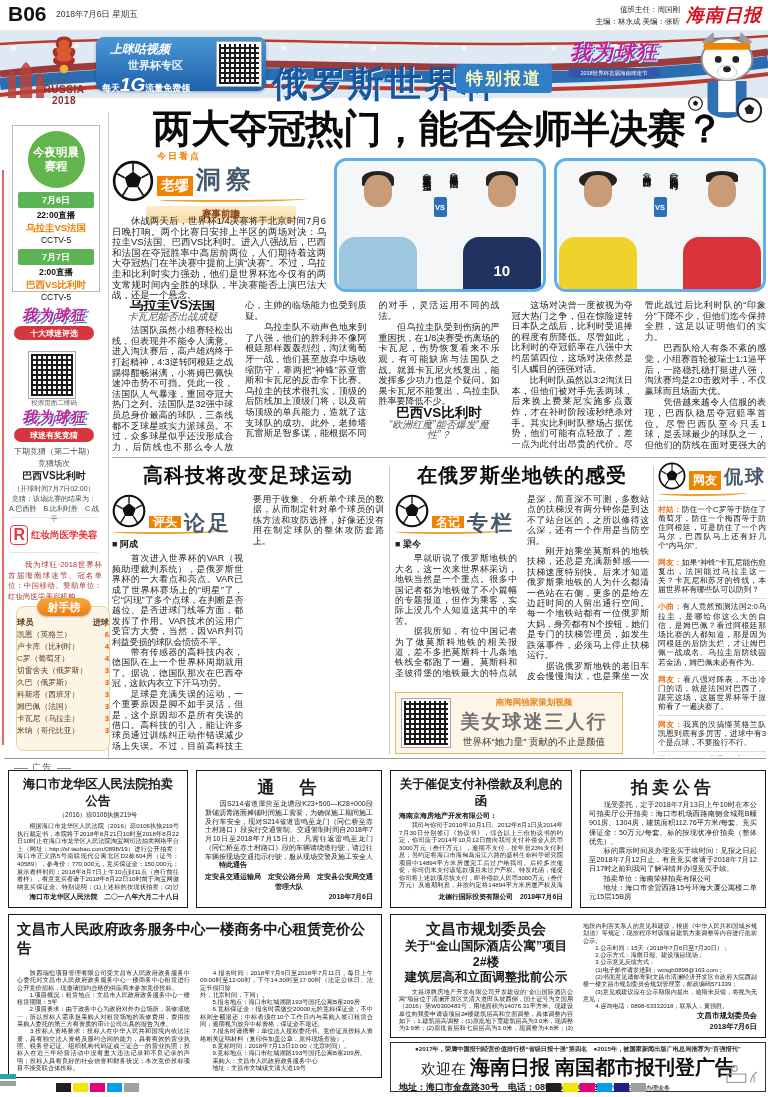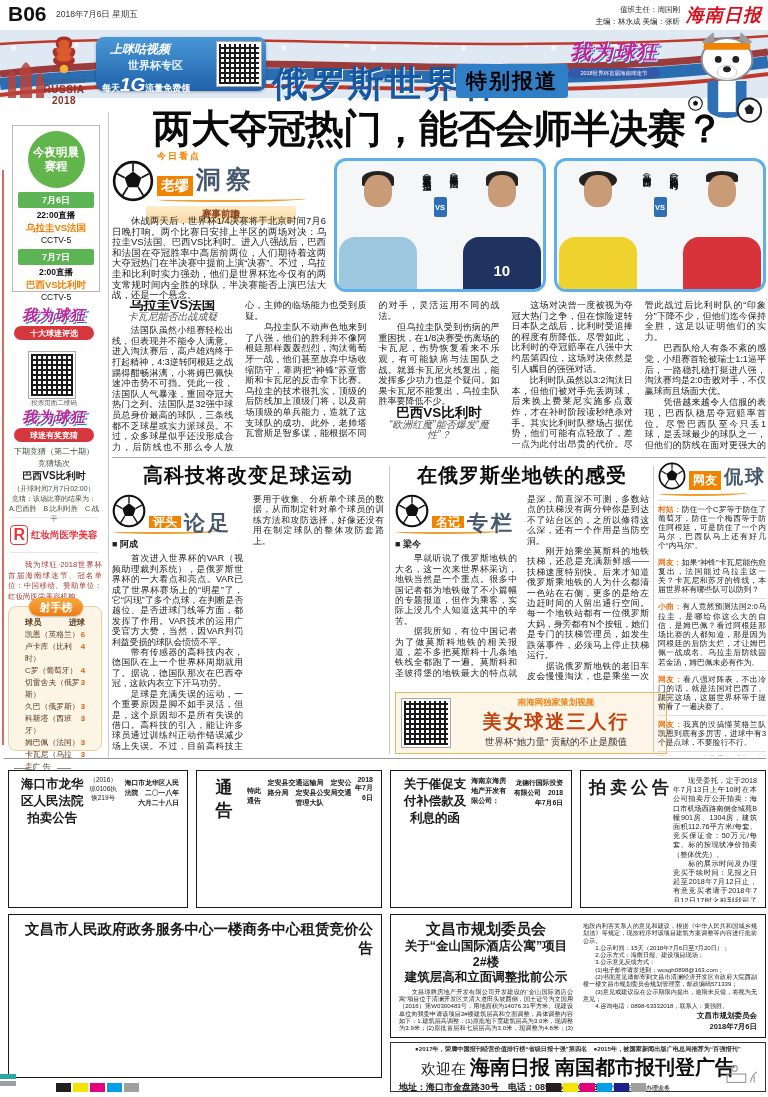--- a/index.html
+++ b/index.html
@@ -21,21 +21,21 @@
 .fifa1{font-size:4.5px;color:#555;letter-spacing:.5px;margin-top:1px}
 .fifa2{font-size:10px;font-weight:bold;color:#8a2f2f;letter-spacing:.5px}
 .promo{left:96px;top:7px;width:170px;height:54px;background:linear-gradient(#4a97d6,#1f62ab);border-radius:8px;color:#fff;padding:4px 6px;box-shadow:0 1px 3px rgba(0,0,0,.3)}
 .promo .l1{font-style:italic;font-weight:bold;font-size:12px;margin-left:8px}
 .promo .l2{font-weight:bold;font-size:11px;margin-left:26px;color:#eaf4ff}
 .promo .l3{font-size:9px;font-weight:bold;margin-top:1px}
 .promo .big1g{font-size:19px;font-style:italic}
 .promo .qr{position:absolute;right:5px;top:5px;width:44px;height:44px}
 .qr{background-color:#fff;background-image:repeating-linear-gradient(0deg,#1a1a1a 0 2px,transparent 2px 5px),repeating-linear-gradient(90deg,#1a1a1a 0 2px,#fff 2px 5px);border:2px solid #fff;box-shadow:0 0 0 1px #aaa}
 .btitle{left:272px;top:30px;font-size:36px;font-weight:900;color:#1557a0;letter-spacing:2px;text-shadow:1px 1px 0 #fff}
-.btag{left:456px;top:34px;background:#2f7ec6;color:#000000;font-weight:bold;font-size:21px;padding:3px 10px;border-radius:3px;letter-spacing:2px}
+.btag{left:456px;top:34px;background:#2f7ec6;color:#fef9c3;font-weight:bold;font-size:17px;padding:3px 10px;border-radius:3px;letter-spacing:2px}
 .fanslogo{left:556px;top:8px;width:116px;text-align:center}
 .fanstext{font-style:italic;font-weight:900;font-size:21px;color:#c0269b;text-shadow:1px 1px 0 #fff,2px 2px 0 #2a6db0;letter-spacing:1px}
 .fansrib{margin:2px auto 0;background:#3458a8;color:#fff;font-size:5.5px;padding:1.5px 4px;border-radius:6px;width:92px}
 .mascot{right:2px;top:0}
 .smallball{left:688px;top:96px}
 
 #headline{left:110px;top:102px;width:656px;text-align:center;font-size:39px;font-weight:900;letter-spacing:-1px;color:#0a0a0a}
 
 #sideline{left:108px;top:112px;width:1px;height:646px;background:#ccc}
 #redline{left:2px;top:170px;width:2px;height:575px;background:#dd6a62}
@@ -51,21 +51,21 @@
 .voteqr{left:29px;top:352px;width:46px;height:46px}
 .qrcap{left:6px;top:399px;width:96px;text-align:center;font-size:6.5px;color:#555}
 .quiz{left:6px;top:446px;width:96px;text-align:center;color:#3c4a3c;line-height:1.45}
 .quiz .q1{font-size:8px}
 .quiz .q3{font-size:10px;font-weight:bold;color:#222}
 .quiz .q4{font-size:7px}
 .hzad{left:10px;top:517px;width:88px;height:36px;display:flex;align-items:center;justify-content:center;gap:3px;border-top:1px solid #e5e5e5;border-bottom:1px solid #e5e5e5}
 .rlogo{font-size:16px;font-weight:900;color:#e8343c;border:1.5px solid #e8343c;border-radius:4px;padding:0 2px;line-height:1.1}
 .hzbrand{font-size:9.5px;font-weight:bold;color:#e8343c}
 .sidenote{left:8px;top:560px;width:94px;font-size:7.5px;line-height:1.4;color:#a33c2f;text-align:justify}
-.scorers{left:8px;top:606px;width:94px;height:145px;background:#fcf4e4;border:1px solid #eccf9d;border-radius:8px;padding:10px 16px 4px}
+.scorers{left:16px;top:606px;width:94px;height:145px;background:#fcf4e4;border:1px solid #eccf9d;border-radius:8px;padding:10px 0 4px}
 .scbadge{position:absolute;top:-9px;left:20px;width:54px;background:linear-gradient(#f6a93a,#ee7c16);color:#fff;font-weight:bold;font-size:11px;text-align:center;border-radius:9px;padding:1.5px 0;box-shadow:0 1px 2px rgba(0,0,0,.25)}
 .scrow{display:flex;justify-content:space-between;font-size:7.8px;line-height:12px;color:#5a3b1e}
 .scrow.hd{font-weight:bold;font-size:8.2px}
 .scrow .g{color:#e8590c;font-weight:bold}
 
 .ball{display:inline-block;line-height:0}
 .lookout{left:112px;top:150px;width:216px;height:64px}
 .kicker{font-size:9px;font-weight:bold;color:#f08300;letter-spacing:2px}
 .badge-line{display:flex;align-items:flex-end;gap:3px}
 .badge-box{background:#f08300;color:#fff;font-weight:bold;font-size:14px;padding:1px 4px}
@@ -95,56 +95,56 @@
 .colbadge{break-inside:avoid;margin-bottom:4px}
 .colbadge .badge-big{font-size:21px;letter-spacing:3px}
 .colbadge .badge-box{font-size:12px}
 .colbadge .swoosh{width:110px}
 .author{font-size:9px;font-weight:bold;margin:5px 0 4px;color:#222}
 #tech{left:112px;top:462px;width:272px;height:294px}
 #tech .cols{margin-top:5px;height:264px;column-count:2;column-gap:10px;column-fill:auto;font-size:8.8px;line-height:10.4px;text-align:justify;overflow:hidden}
 #vd1{left:389px;top:466px;width:1px;height:288px;background:#ccc}
 #metro{left:395px;top:462px;width:254px;height:294px}
 #metro .cols{margin-top:5px;height:194px;column-count:2;column-gap:10px;column-fill:auto;font-size:8.8px;line-height:10.4px;text-align:justify;overflow:hidden}
-.mbanner{position:absolute;left:0;bottom:2px;width:272px;height:62px;border:1px solid #e2b765;background:#fdf6e8;display:flex;align-items:center;gap:2px;padding:4px 6px}
+.mbanner{position:absolute;left:0;bottom:2px;width:228px;height:62px;border:1px solid #e2b765;background:#fdf6e8;display:flex;align-items:center;gap:2px;padding:4px 6px}
 .mbanner .qr{width:48px;height:48px;flex:none}
 .mbk{font-size:8.5px;font-weight:bold;color:#e8861c;text-align:center}
-.mbt{font-size:19px;font-weight:900;color:#c2410c;text-align:center;letter-spacing:2px}
+.mbt{font-size:19px;font-weight:900;color:#737373;text-align:center;letter-spacing:2px}
 .mbs{font-size:9.5px;color:#333;text-align:center;margin-top:1px}
 #vd2{left:653px;top:466px;width:1px;height:288px;background:#ccc}
 #kan{left:658px;top:462px;width:108px;height:294px;overflow:hidden}
 #kan .colbadge .badge-big{font-size:19px;letter-spacing:2px}
 .kitem{border-top:1px solid #ddd;padding:3.5px 0;font-size:7.8px;line-height:9.2px;text-align:justify;color:#222}
 .kitem b{color:#e87722}
 
 #botline{left:4px;top:758px;width:762px;height:1px;background:#999}
 .adlabel{left:14px;top:762px;display:flex;align-items:center;gap:4px;font-size:8.5px;color:#555;letter-spacing:2px}
 .adlabel i{display:block;width:14px;height:1px;background:#888}
-.panel{border:1.5px solid #1a1a1a;background:#fff;padding:5px 8px;display:flex;flex-direction:row}
-.pt-lg{font-size:17px;font-weight:900;text-align:center;letter-spacing:4px;margin-bottom:15px}
+.panel{border:1.5px solid #1a1a1a;background:#fff;padding:5px 8px;display:flex;flex-direction:column}
+.pt-lg{font-size:17px;font-weight:900;text-align:center;letter-spacing:4px;margin-bottom:1px}
 .pt-md{font-size:12.5px;font-weight:900;text-align:center;margin-bottom:1px}
 .pcode{font-size:6.5px;text-align:center;margin-bottom:2px}
 .pbodytxt{flex:1;text-align:justify;overflow:hidden}
 .psig{text-align:right;font-weight:bold;margin-top:2px}
 #p1{left:8px;top:770px;width:180px;height:138px}
 #p1 .pbodytxt{font-size:6.2px;line-height:7.6px}
 #p1 .psig{font-size:6.8px}
 #p2{left:196px;top:770px;width:186px;height:138px}
 #p2 .pbodytxt{font-size:7px;line-height:8.8px}
 #p2 .ptail{font-size:7px;font-weight:bold}
 #p2 .psig{font-size:7px;text-align:center}
 #p2 .pdate{font-size:7px;text-align:right;font-weight:bold}
 #p3{left:390px;top:770px;width:182px;height:138px}
 #p3 .pto{font-size:7px;font-weight:bold}
 #p3 .pbodytxt{font-size:6.2px;line-height:7.5px}
 #p3 .psig{font-size:6.8px}
 #p4{left:580px;top:770px;width:186px;height:138px}
 #p4 .pbodytxt{font-size:7.2px;line-height:9.2px}
 #p5{left:8px;top:914px;width:374px;height:164px}
-.pt-p5{font-size:14.5px;font-weight:900;text-align:right;margin-bottom:11px}
+.pt-p5{font-size:14.5px;font-weight:900;text-align:left;margin-bottom:11px}
 #p5 .p5cols{flex:1;column-count:2;column-gap:10px;column-fill:auto;font-size:6.2px;line-height:7.3px;text-align:justify;overflow:hidden}
 #p6{left:390px;top:914px;width:376px;height:124px;flex-direction:row;gap:10px}
 .p6col{width:50%;display:flex;flex-direction:column;overflow:hidden}
 .p6org{font-size:15px;font-weight:900;text-align:center}
 .p6t{font-size:12.5px;font-weight:900;text-align:center;line-height:1.25}
 .p6body{flex:1;font-size:6.1px;line-height:7.3px;text-align:justify;overflow:hidden;margin-top:2px}
 .p6sig{text-align:right;font-weight:bold;font-size:7.5px;line-height:1.4}
 #p7{left:390px;top:1042px;width:376px;height:50px;border:1px solid #333;background:#fff;padding:2px 8px}
 .adtop{font-size:6.2px;font-weight:bold;color:#333;text-align:center}
 .admain{display:flex;align-items:baseline;justify-content:center;gap:4px}

